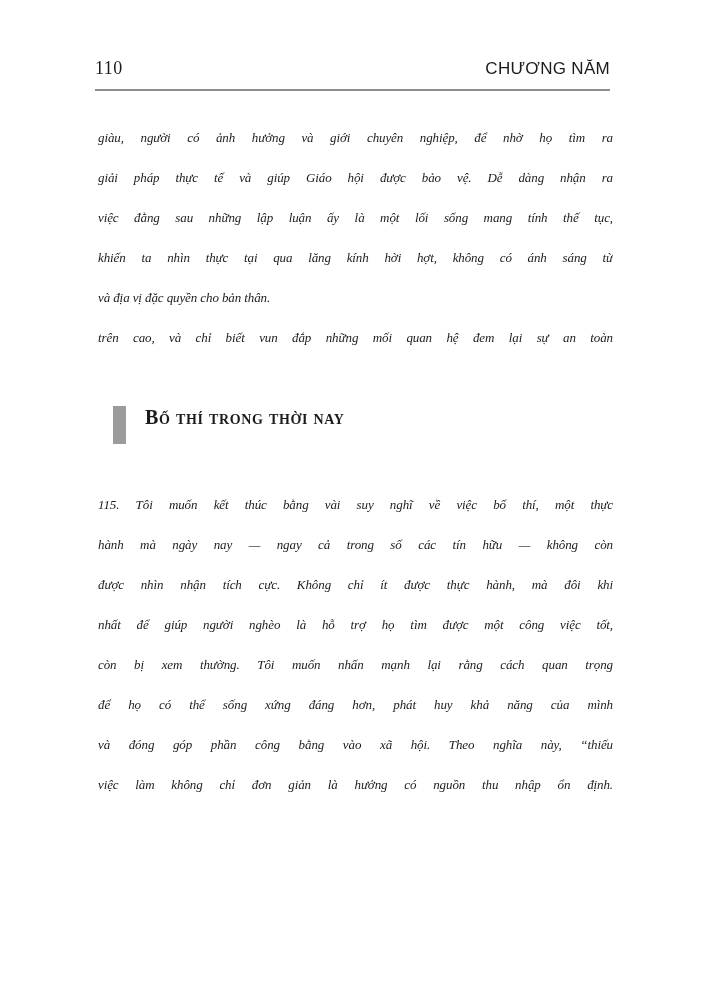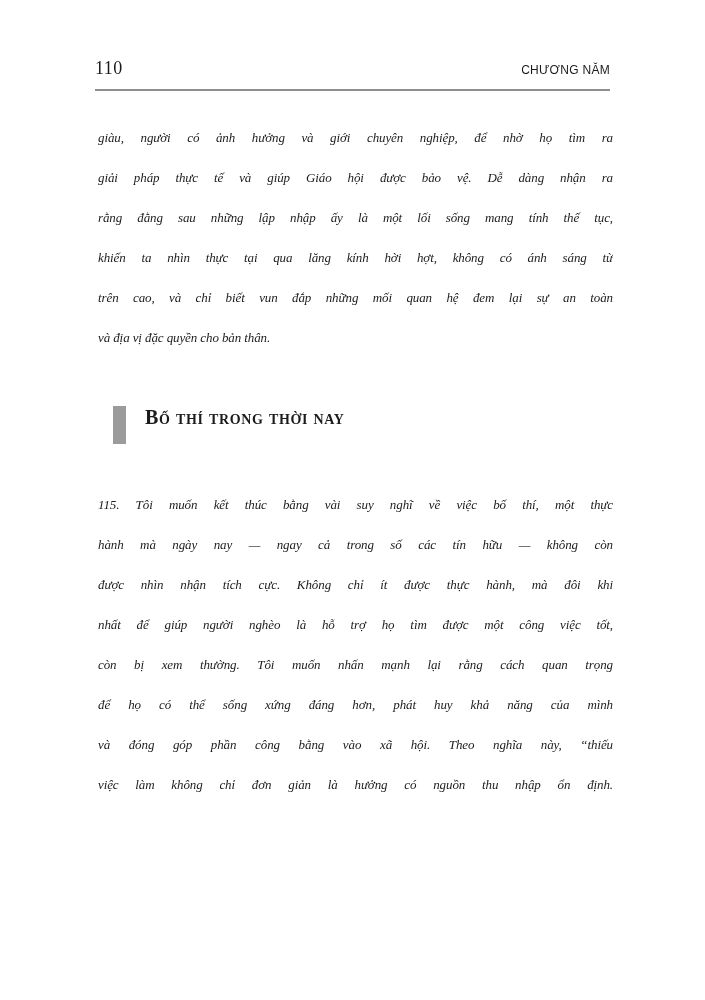--- a/index.html
+++ b/index.html
@@ -25,21 +25,21 @@
     display: flex;
     justify-content: space-between;
     align-items: baseline;
   }
   .folio {
     font-size: 18px;
     letter-spacing: 0.5px;
   }
   .running-head {
     font-family: "Liberation Sans", sans-serif;
-    font-size: 12px;
+    font-size: 17px;
     font-weight: 500;
     letter-spacing: 0.3px;
   }
   .header-rule {
     position: absolute;
     left: 95px;
     right: 95px;
     top: 89px;
     height: 2px;
     background: var(--rule, #8e8e8e);
@@ -95,24 +95,24 @@
   <header class="page-header">
     <span class="folio">110</span>
     <span class="running-head">CHƯƠNG NĂM</span>
   </header>
 
   <div class="header-rule"></div>
 
   <div class="para para-1">
       <div class="text-line">giàu, người có ảnh hưởng và giới chuyên nghiệp, để nhờ họ tìm ra</div>
       <div class="text-line">giải pháp thực tế và giúp Giáo hội được bảo vệ. Dễ dàng nhận ra</div>
-      <div class="text-line">rằng đằng sau những lập nhập ấy là một lối sống mang tính thế tục,</div>
+      <div class="text-line">việc đằng sau những lập luận ấy là một lối sống mang tính thế tục,</div>
       <div class="text-line">khiến ta nhìn thực tại qua lăng kính hời hợt, không có ánh sáng từ</div>
+      <div class="text-line last-line">và địa vị đặc quyền cho bản thân.</div>
       <div class="text-line">trên cao, và chỉ biết vun đắp những mối quan hệ đem lại sự an toàn</div>
-      <div class="text-line last-line">và địa vị đặc quyền cho bản thân.</div>
     </div>
 
   <div class="section-heading">
     <span class="heading-bar"></span>
     <span class="heading-text">Bố thí trong thời nay</span>
   </div>
 
   <div class="para para-2">
       <div class="text-line">115. Tôi muốn kết thúc bằng vài suy nghĩ về việc bố thí, một thực</div>
       <div class="text-line">hành mà ngày nay — ngay cả trong số các tín hữu — không còn</div>

